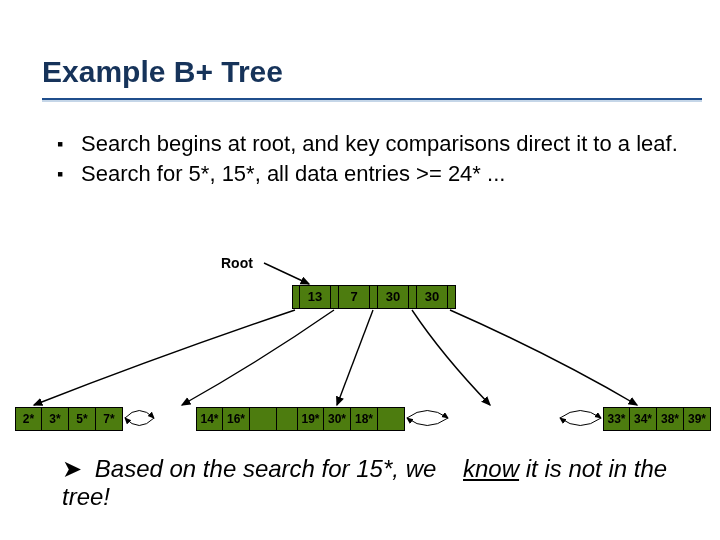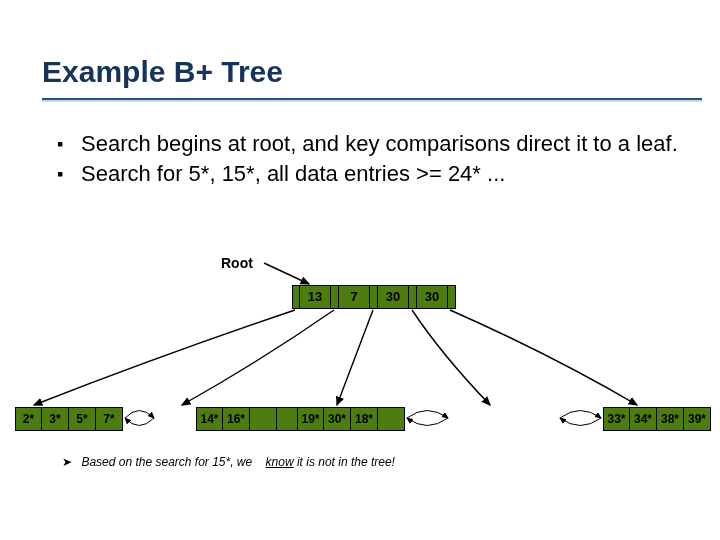--- a/index.html
+++ b/index.html
@@ -86,21 +86,21 @@
     position: absolute; top:0; left:0; width:720px; height:200px;
     pointer-events:none;
   }
   .footnote {
     position: absolute;
     top: 455px;
     left: 50px;
     width: 640px;
     font-family: 'Trebuchet MS','Gill Sans', sans-serif;
     font-style: italic;
-    font-size: 12px;
+    font-size: 24px;
     color:#000;
   }
   .footnote .arrow { font-style: normal; margin-right: 6px; }
   .ul { text-decoration: underline; }
 </style>
 </head>
 <body>
 
 <div class="slide">
 

